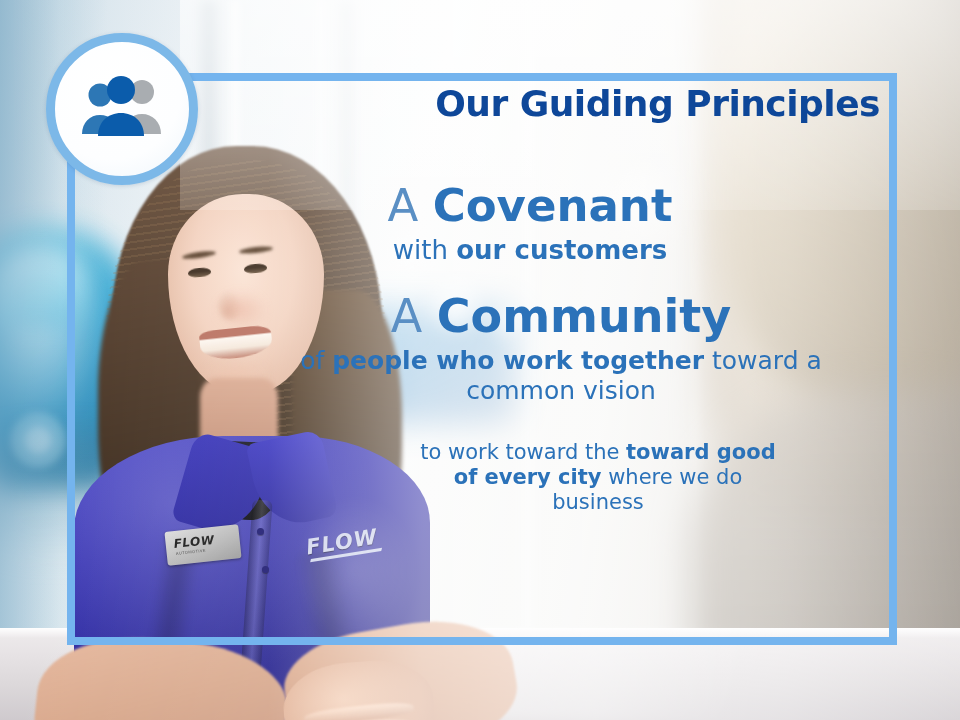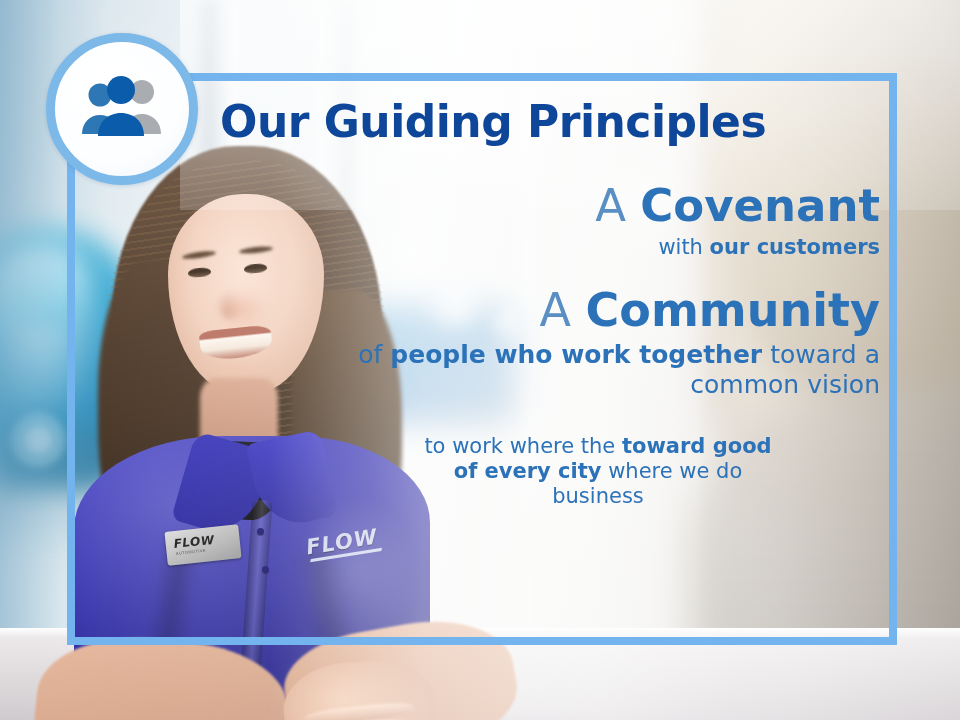--- a/index.html
+++ b/index.html
@@ -523,29 +523,29 @@
     position: absolute;
     left: 50%;
     top: 50%;
     transform: translate(-50%, -50%);
   }
 
   
   .headline {
     position: absolute;
     left: 220px;
-    top: 100px;
+    top: 86px;
     width: 660px;
     font-family: "DejaVu Sans", sans-serif;
     font-weight: bold;
-    font-size: 44px;
+    font-size: 36px;
     line-height: 1;
     letter-spacing: -.5px;
     color: #0e4799;
-    text-align: left;
+    text-align: right;
   }
 
   .principles {
     position: absolute;
     left: 180px;
     top: 182px;
     width: 700px;
     text-align: center;
   }
   .principle { margin-bottom: 22px; }
@@ -565,25 +565,25 @@
   .p-sub {
     font-family: "DejaVu Sans", sans-serif;
     color: #2b72b9;
     line-height: 1.2;
     margin-top: 5px;
     font-size: 21px;
   }
   .p-sub b { font-weight: bold; }
 
   
-  .pr1 { text-align: right; }
+  .pr1 { text-align: center; }
   .pr1 .p-head { font-size: 45px; }
-  .pr1 .p-sub { font-size: 21px; }
-
-  .pr2 { text-align: right; margin-left: 62px; margin-top: 26px; }
+  .pr1 .p-sub { font-size: 26px; }
+
+  .pr2 { text-align: center; margin-left: 62px; margin-top: 26px; }
   .pr2 .p-head { font-size: 46px; }
   .pr2 .p-sub { font-size: 25px; }
 
   .pr3 { text-align: center; margin-left: 136px; margin-top: 34px; }
   .pr3 .p-head { font-size: 48px; }
   .pr3 .p-sub { font-size: 21px; max-width: 360px; margin-left: auto; margin-right: auto; }
 </style>
 </head>
 <body>
 
@@ -701,19 +701,19 @@
         <span class="art">A</span>
         <span class="word">Community</span>
       </div>
       <div class="p-sub">
         <span>of </span><b>people who work together</b><span> toward a common vision</span>
       </div>
     </div>
 
     <div class="principle pr3">
       <div class="p-sub">
-        <span>to work where the </span><b>toward good of every city</b><span> where we do business</span>
+        <span>to work toward the </span><b>toward good of every city</b><span> where we do business</span>
       </div>
     </div>
 
   </div>
 
 </div>
 
 </body></html>

